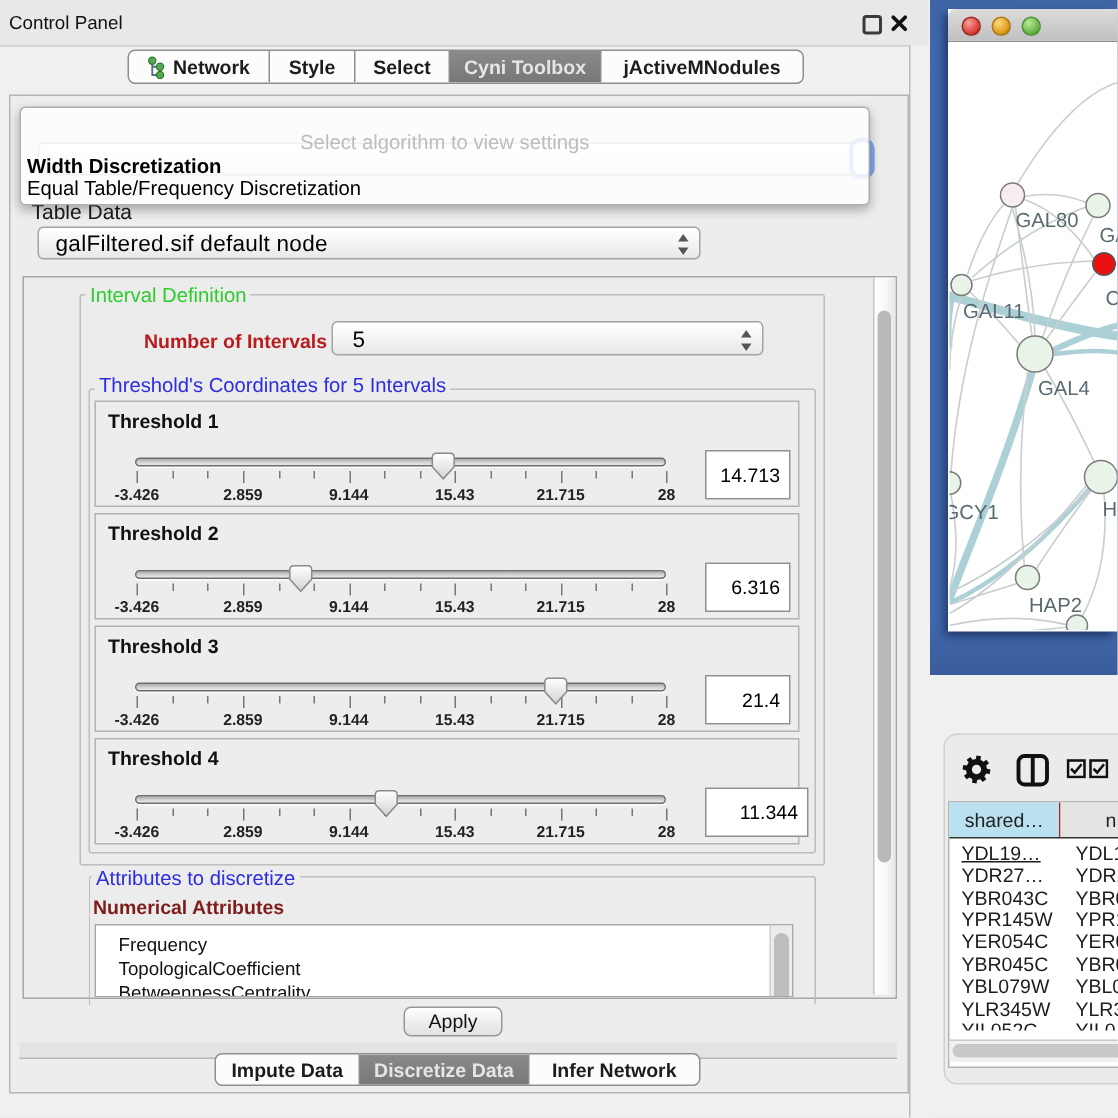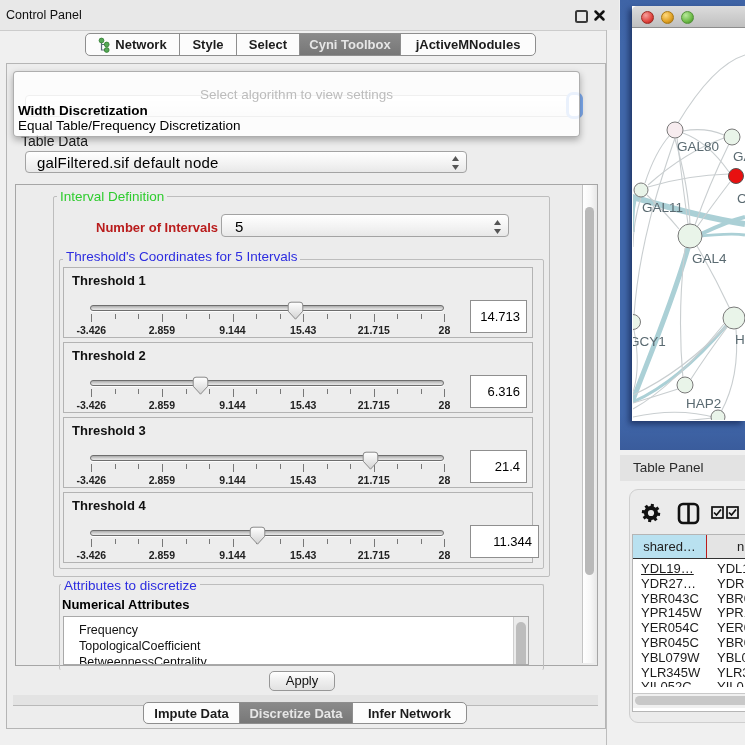--- a/index.html
+++ b/index.html
@@ -262,21 +262,21 @@
   <div class="tlabel" style="left:27.3px;top:56px;">-3.426</div>
   <div class="tlabel" style="left:97.9px;top:56px;">2.859</div>
   <div class="tlabel" style="left:168.5px;top:56px;">9.144</div>
   <div class="tlabel" style="left:239.2px;top:56px;">15.43</div>
   <div class="tlabel" style="left:309.8px;top:56px;">21.715</div>
   <div class="tlabel" style="left:380.4px;top:56px;">28</div>
   <div class="vbox" style="left:406px;top:32px;padding-left:12px;">11.344</div>
   </div>
   <div class="abs group" style="left:59px;top:584px;width:483px;height:85px;border-bottom:none;"></div>
   <div class="abs gtitle" style="left:61px;top:578px;color:#2d2de0;">Attributes to discretize</div>
-  <div class="abs" style="left:62px;top:597px;font-size:13px;font-weight:700;color:#000000;">Numerical Attributes</div>
+  <div class="abs" style="left:62px;top:597px;font-size:13px;font-weight:700;color:#7f1d1d;">Numerical Attributes</div>
   <div class="abs" id="attr-list">
         <div style="position:absolute;left:15px;top:6px;">Frequency</div>
         <div style="position:absolute;left:15px;top:22px;">TopologicalCoefficient</div>
         <div style="position:absolute;left:15px;top:38px;">BetweennessCentrality</div>
         <div style="position:absolute;right:0;top:0;width:14px;height:47px;background:#ececec;border-left:1px solid #cfcfcf;"></div>
         <div style="position:absolute;right:2px;top:5px;width:10px;height:42px;background:#bdbdbd;border-radius:5px 5px 0 0;"></div>
       </div>
   </div>
 
   <div class="abs" id="popup">
@@ -347,23 +347,20 @@
     <text x="100" y="134" font-size="13.5" fill="#5a6a71" font-family="Liberation Sans, sans-serif">GA</text>
     <text x="104" y="176" font-size="13.5" fill="#5a6a71" font-family="Liberation Sans, sans-serif">C</text>
     <text x="9" y="185" font-size="13.5" fill="#5a6a71" font-family="Liberation Sans, sans-serif">GAL11</text>
     <text x="59" y="236" font-size="13.5" fill="#5a6a71" font-family="Liberation Sans, sans-serif">GAL4</text>
     <text x="-4" y="319" font-size="13.5" fill="#5a6a71" font-family="Liberation Sans, sans-serif">GCY1</text>
     <text x="102" y="317" font-size="13.5" fill="#5a6a71" font-family="Liberation Sans, sans-serif">H</text>
     <text x="53" y="381" font-size="13.5" fill="#5a6a71" font-family="Liberation Sans, sans-serif">HAP2</text>
     </svg>
   </div>
 
-  <div class="abs" id="tablepanelbar">
-      <div class="abs" id="tp-text">Table Panel</div>
-    </div>
   <div class="abs" id="tpanelbox"></div>
 
   <svg class="abs" style="left:641px;top:503px" width="20" height="20" id="gear">
       <path d="M19.30,10.00 L18.80,13.01 L16.47,12.68 L15.25,14.63 L16.58,16.58 L14.09,18.35 L12.68,16.47 L10.44,16.99 L10.00,19.30 L6.99,18.80 L7.32,16.47 L5.37,15.25 L3.42,16.58 L1.65,14.09 L3.53,12.68 L3.01,10.44 L0.70,10.00 L1.20,6.99 L3.53,7.32 L4.75,5.37 L3.42,3.42 L5.91,1.65 L7.32,3.53 L9.56,3.01 L10.00,0.70 L13.01,1.20 L12.68,3.53 L14.63,4.75 L16.58,3.42 L18.35,5.91 L16.47,7.32 L16.99,9.56 Z" fill="#111"></path>
       <circle cx="10" cy="10" r="3.1" fill="#ebebeb"></circle>
     </svg>
   <svg class="abs" style="left:677px;top:502px" width="23" height="23">
       <rect x="2" y="2" width="19" height="19" rx="4" fill="none" stroke="#111" stroke-width="2.6"></rect>
       <line x1="11.5" y1="2" x2="11.5" y2="21" stroke="#111" stroke-width="2.6"></line>
     </svg>

